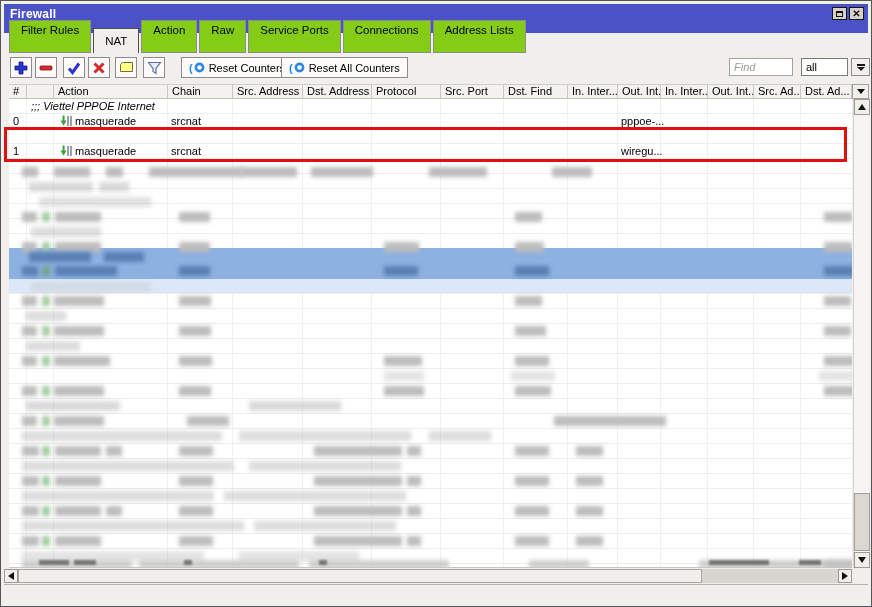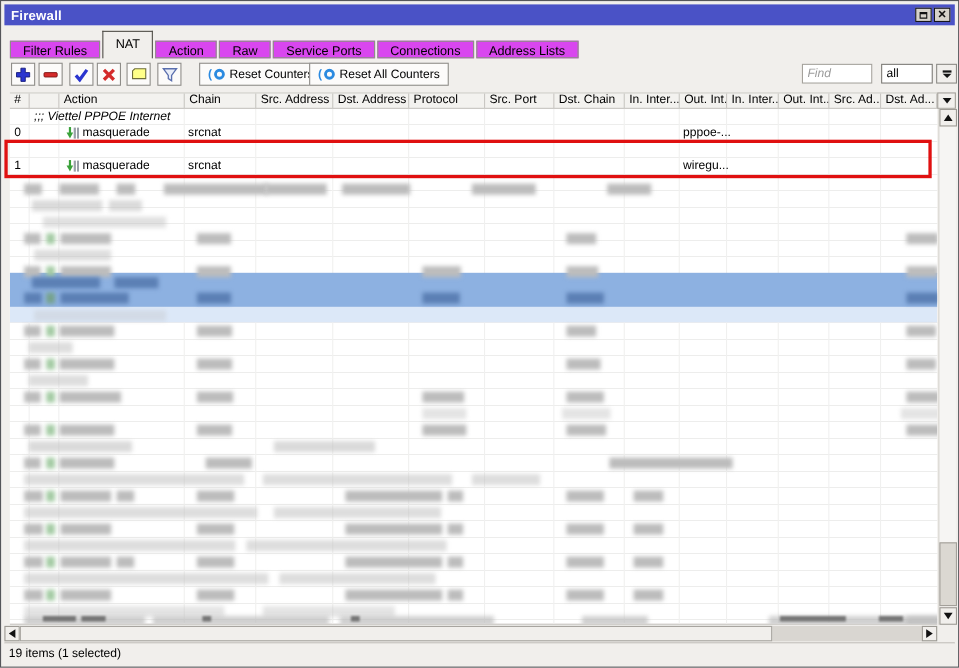--- a/index.html
+++ b/index.html
@@ -4,29 +4,29 @@
 <style>
   html,body{margin:0;padding:0;background:#888;}
   *{box-sizing:border-box;}
   #win{
     position:relative;width:872px;height:607px;
     background:#f1efec;border:1px solid #55565a;
     font-family:"Liberation Sans",sans-serif;font-size:11px;color:#000;
     overflow:hidden;
   }
   
-  #titlebar{position:absolute;left:3px;top:3px;right:3px;height:19px;background:#4a52c6;color:#fff;}
+  #titlebar{position:absolute;left:3px;top:3px;right:3px;height:29px;background:#4a52c6;color:#fff;}
   #titlebar .ttl{position:absolute;left:6px;top:3px;font-size:12px;font-weight:600;letter-spacing:.2px;}
   .winbtn{position:absolute;top:3px;width:15px;height:13px;background:#d6d2ca;border:1px solid #14141c;display:flex;align-items:center;justify-content:center;}
   #btn-max{right:21px;}
   #btn-close{right:4px;font-size:10px;font-weight:700;color:#111;line-height:1;}
   #btn-max .sq{width:7px;height:6px;border:1px solid #111;border-top-width:2px;}
   
   #tabbar{position:absolute;left:3px;top:26px;right:3px;height:26px;display:flex;align-items:flex-end;padding-left:5px;}
-  .tab{height:16px;line-height:18px;padding:0 11px;background:#d946ef;border:1px solid #8f8d88;margin-right:2px;
+  .tab{height:33px;line-height:18px;padding:0 11px;background:#84cc16;border:1px solid #8f8d88;margin-right:2px;
        font-size:11.5px;cursor:default;white-space:nowrap;}
   .tab.active{height:25px;line-height:24px;background:#f1efec;border:1px solid #504e49;border-bottom:none;position:relative;z-index:2;}
   
   #toolbar{position:absolute;left:3px;top:55px;right:3px;height:24px;}
   .tbtn{position:absolute;top:1px;height:21px;background:#fcfbfa;border:1px solid #8e8c88;display:flex;align-items:center;justify-content:center;}
   .ibtn{width:22px;}
   .txtbtn{padding:0 7px;font-size:11px;white-space:nowrap;}
   .txtbtn .ric{margin-right:4px;display:flex;align-items:center;}
   .paren{color:#2b8ae0;font-weight:700;font-size:11px;margin-right:1px;}
   #find-input{position:absolute;left:725px;top:2px;width:64px;height:18px;border:1px solid #a5a29c;background:#fff;
@@ -156,21 +156,21 @@
 
   <div id="thead">
       <div class="hcell" style="left: 0px; width: 18px;">#</div>
       <div class="hcell" style="left: 18px; width: 27px;"></div>
       <div class="hcell" style="left: 45px; width: 114px;">Action</div>
       <div class="hcell" style="left: 159px; width: 65px;">Chain</div>
       <div class="hcell" style="left: 224px; width: 70px;">Src. Address</div>
       <div class="hcell" style="left: 294px; width: 69px;">Dst. Address</div>
       <div class="hcell" style="left: 363px; width: 69px;">Protocol</div>
       <div class="hcell" style="left: 432px; width: 63px;">Src. Port</div>
-      <div class="hcell" style="left: 495px; width: 64px;">Dst. Chain</div>
+      <div class="hcell" style="left: 495px; width: 64px;">Dst. Find</div>
       <div class="hcell" style="left: 559px; width: 50px;">In. Inter...</div>
       <div class="hcell" style="left: 609px; width: 43px;">Out. Int...</div>
       <div class="hcell" style="left: 652px; width: 47px;">In. Inter...</div>
       <div class="hcell" style="left: 699px; width: 46px;">Out. Int...</div>
       <div class="hcell" style="left: 745px; width: 47px;">Src. Ad...</div>
       <div class="hcell" style="left: 792px; width: 51px;">Dst. Ad...</div>
     </div>
   <div id="colsel-btn">
       <div class="tri"></div>
     </div>
@@ -372,16 +372,13 @@
         <div class="tri-left"></div>
       </div>
     <div id="hs-thumb"></div>
     <div class="sbtn" id="hs-right">
         <div class="tri-right"></div>
       </div>
   </div>
   <div id="corner"></div>
 
   <div id="statusdiv"></div>
-  <div id="statusbar">
-    <span>19 items (1 selected)</span>
-  </div>
 </div>
 
 </body></html>

